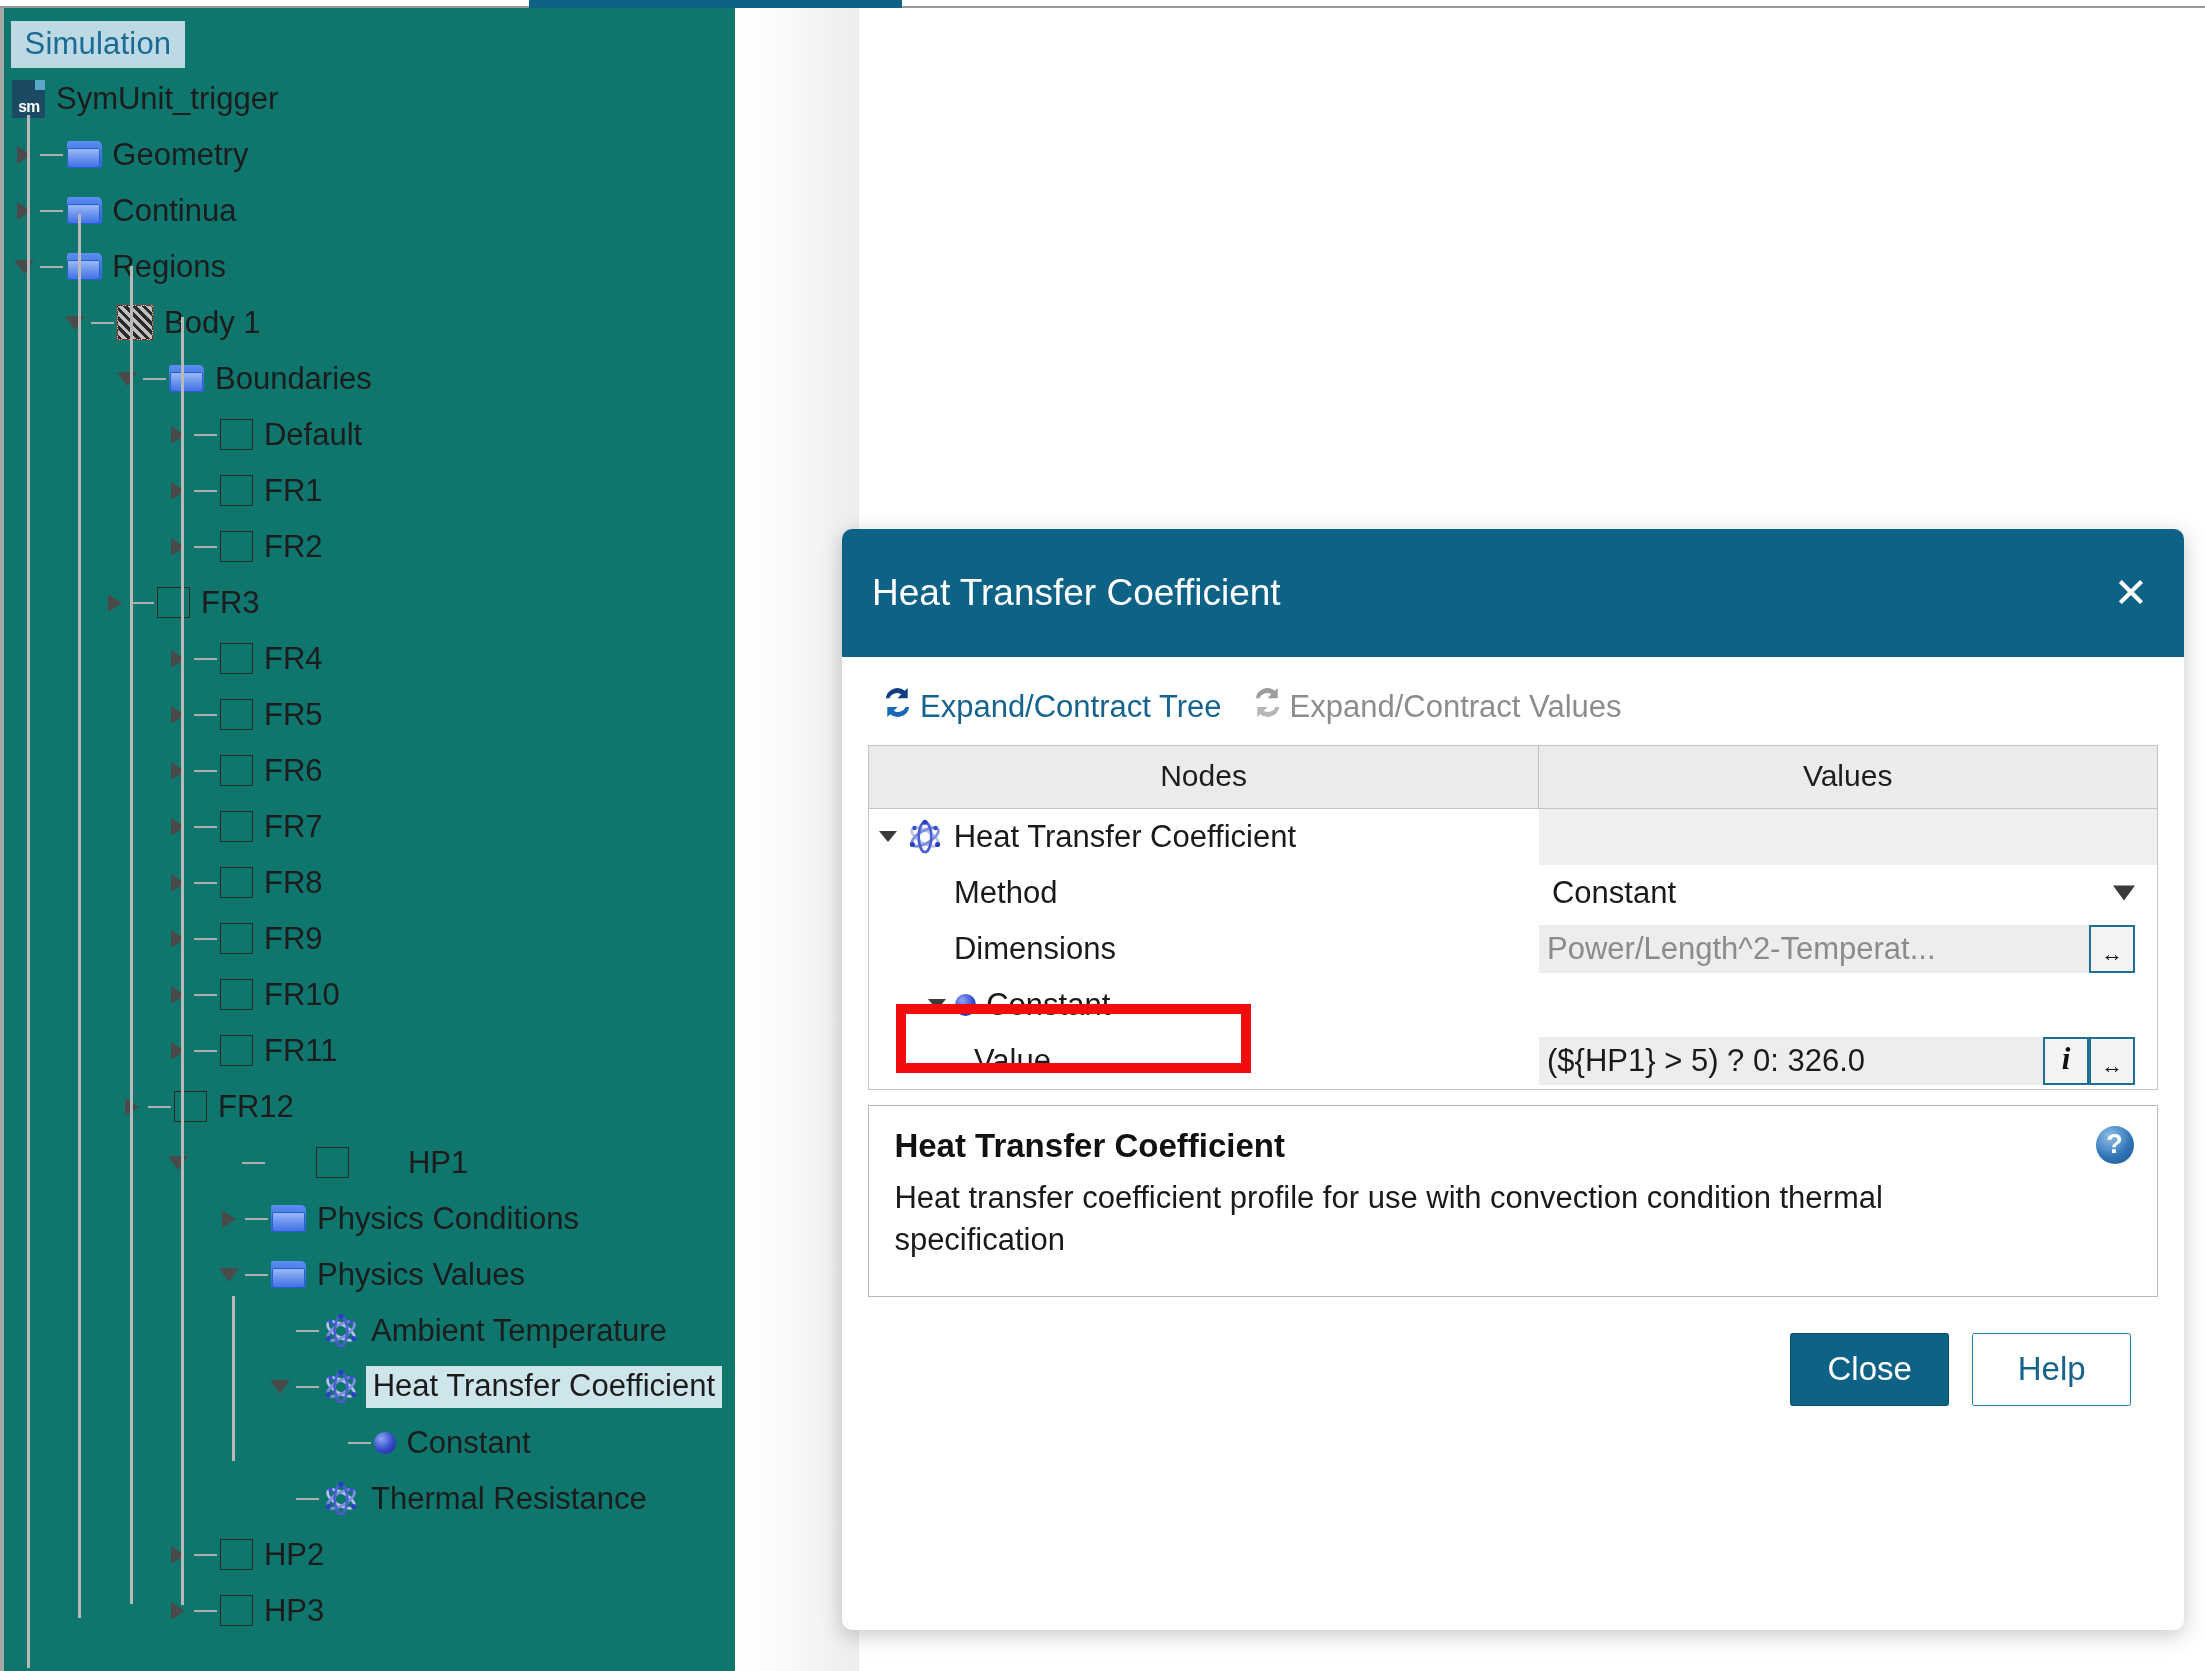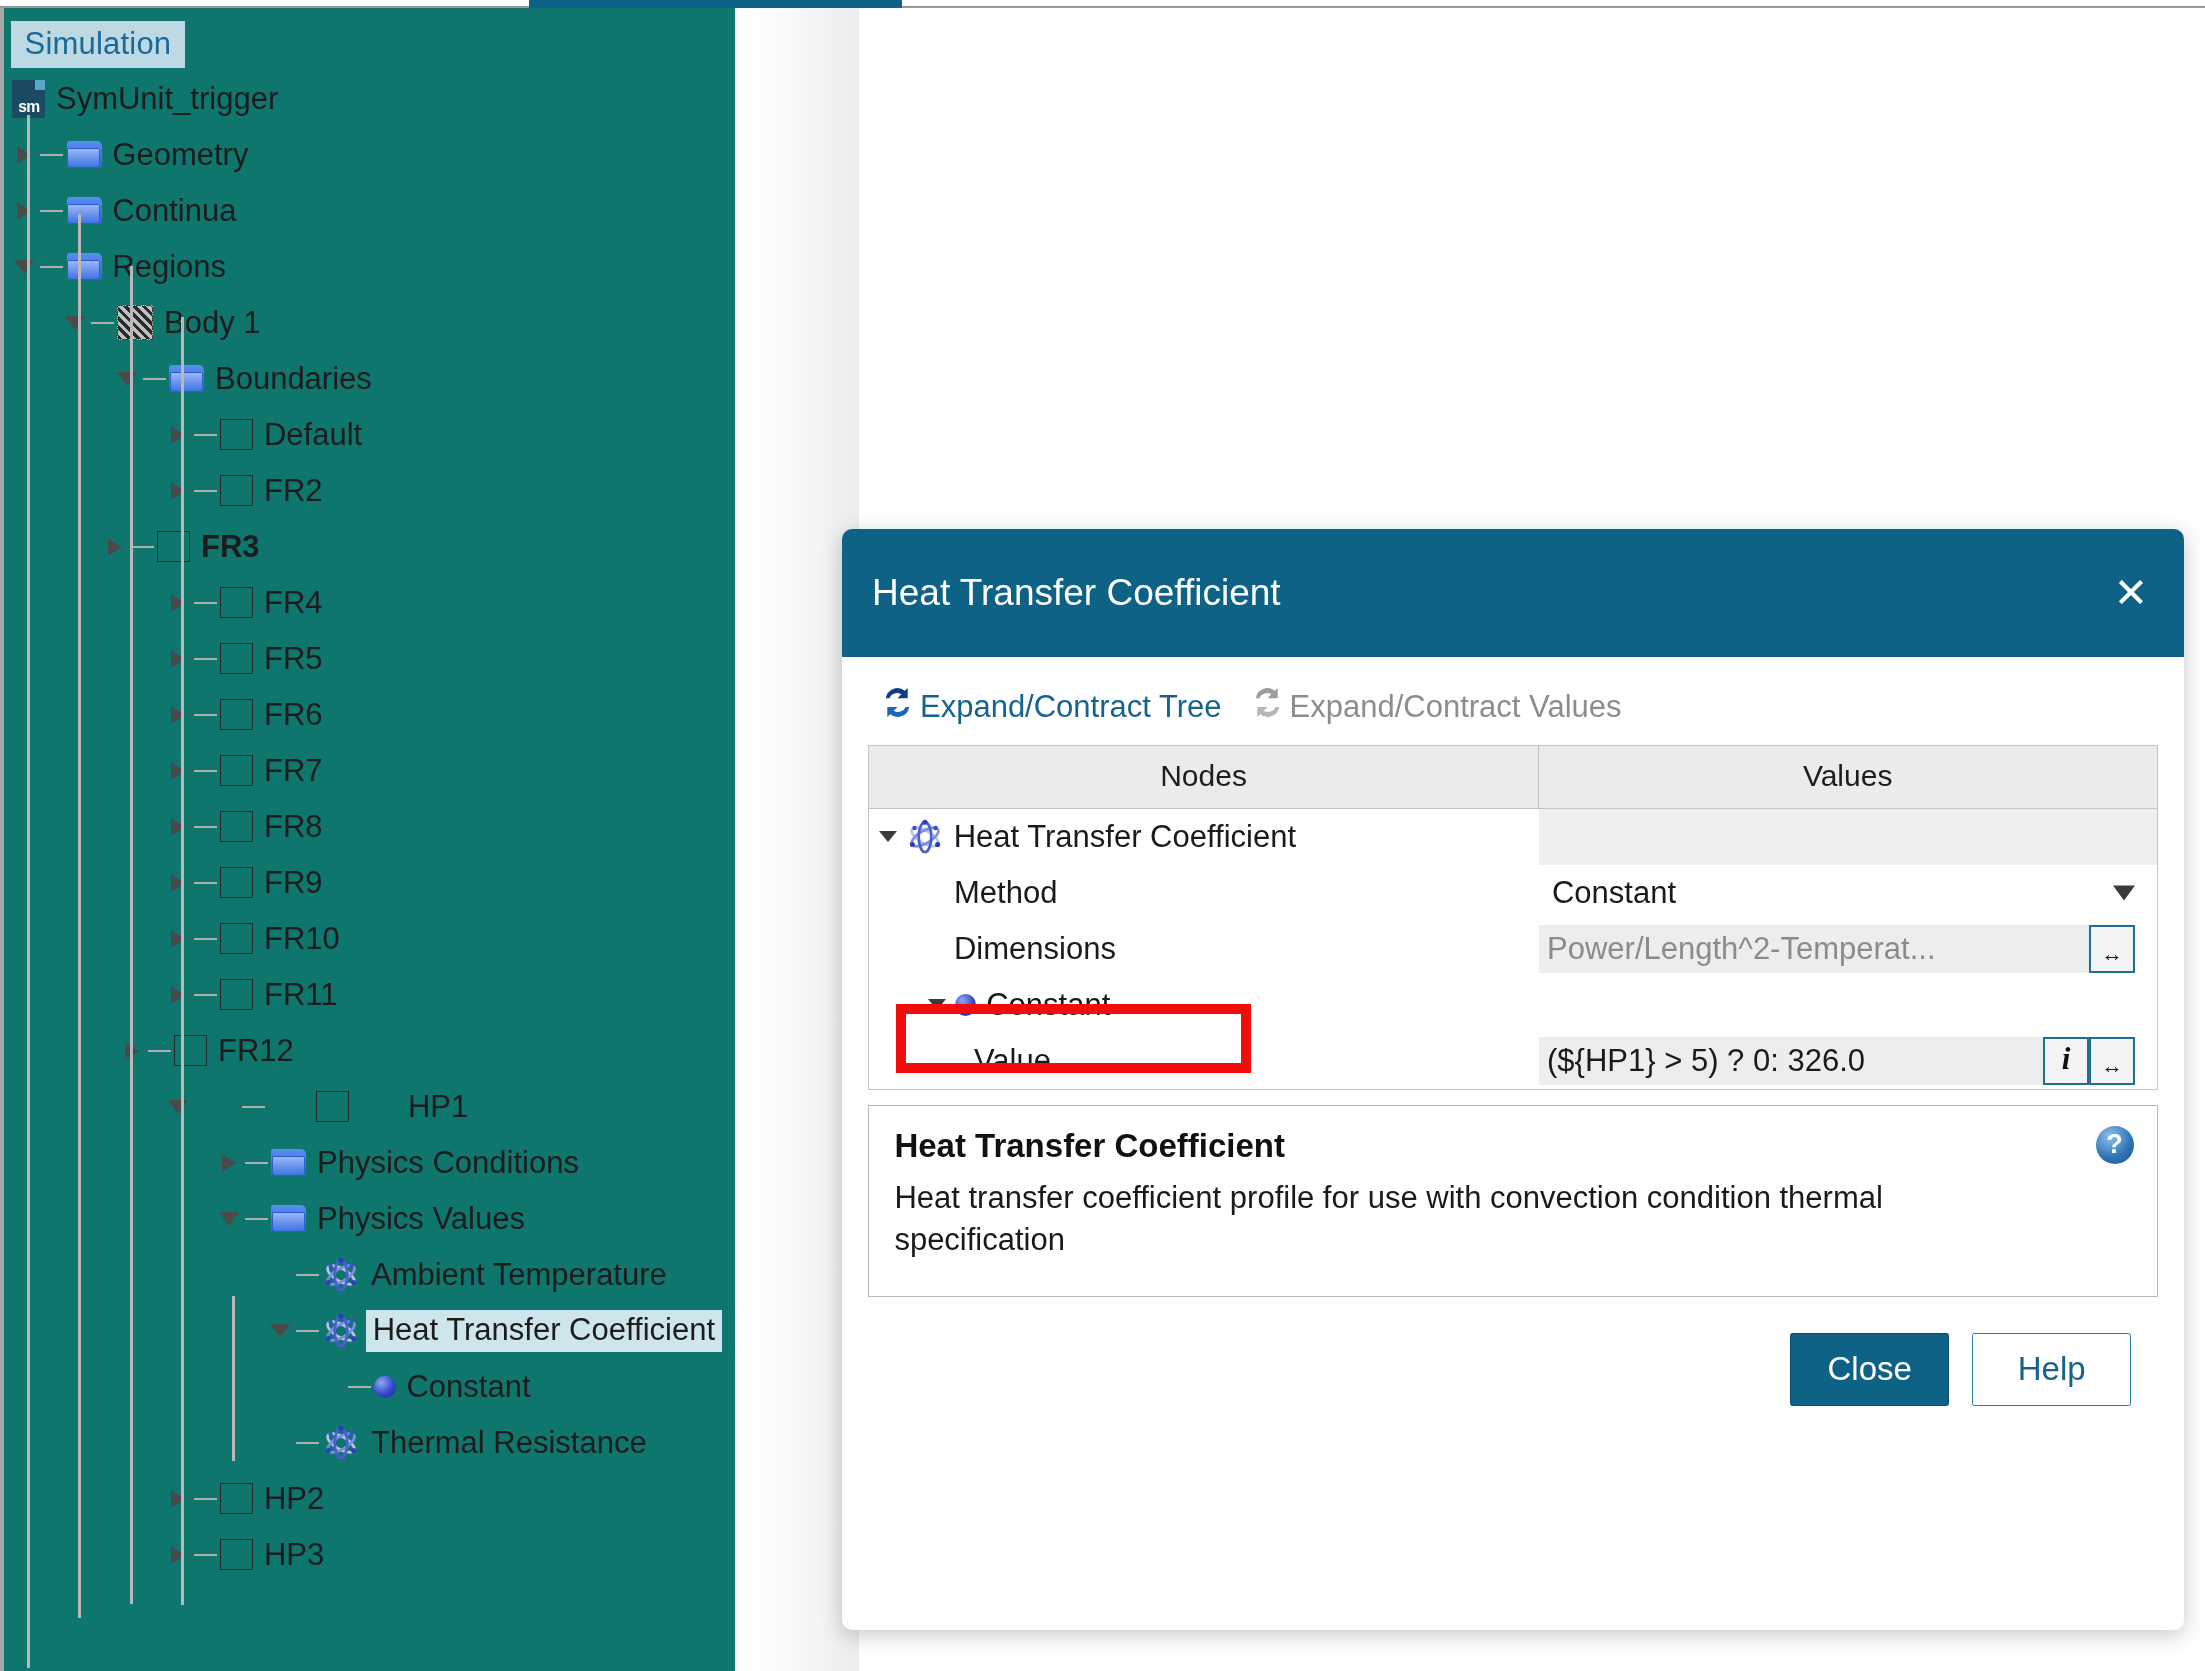--- a/index.html
+++ b/index.html
@@ -247,23 +247,29 @@
         <div class="node" style="padding-left: 162px;">
           <span class="tw right"></span>
           <span class="dash"></span>
           <span class="ic ic-bnd"><span class="hblk"></span><span class="rblk"></span></span>
           <span class="lbl">Default</span>
         </div>
         <div class="node" style="padding-left: 162px;">
           <span class="tw right"></span>
           <span class="dash"></span>
           <span class="ic ic-bnd"><span class="hblk"></span><span class="rblk"></span></span>
+          <span class="lbl">FR1</span>
+        </div>
+        <div class="node" style="padding-left: 162px;">
+          <span class="tw right"></span>
+          <span class="dash"></span>
+          <span class="ic ic-bnd"><span class="hblk"></span><span class="rblk"></span></span>
           <span class="lbl">FR2</span>
         </div>
-        <div class="node" style="padding-left: 99px; font-weight: bold;">
+        <div class="node" style="padding-left: 99px;">
           <span class="tw right"></span>
           <span class="dash"></span>
           <span class="ic ic-bnd"><span class="hblk"></span><span class="rblk"></span></span>
           <span class="lbl">FR3</span>
         </div>
         <div class="node" style="padding-left: 162px;">
           <span class="tw right"></span>
           <span class="dash"></span>
           <span class="ic ic-bnd"><span class="hblk"></span><span class="rblk"></span></span>
           <span class="lbl">FR4</span>

